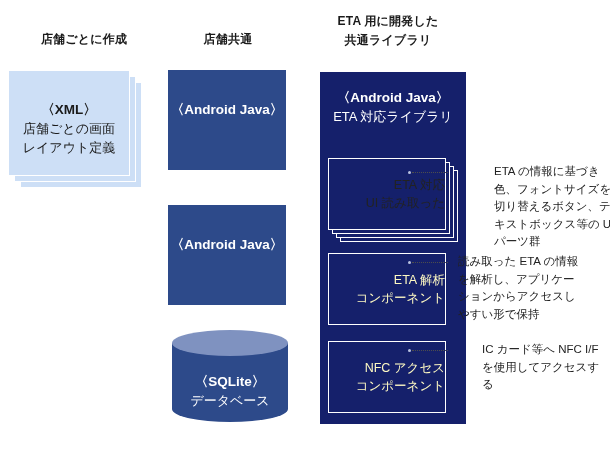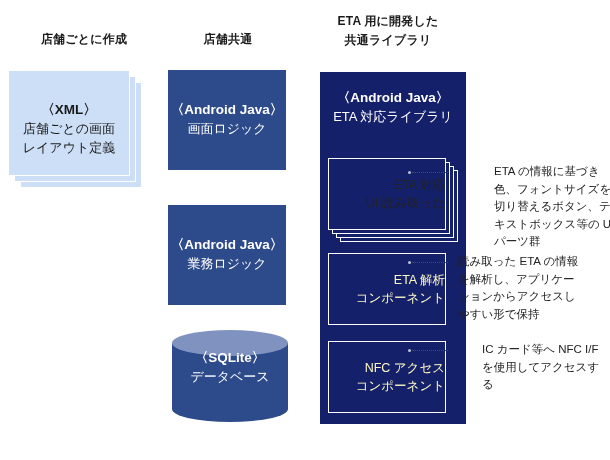--- a/index.html
+++ b/index.html
@@ -127,21 +127,21 @@
     left: 0;
     top: 0px;
     width: 116px;
     height: 26px;
     background: #7f92c0;
     border-radius: 50% / 50%;
   }
   #cyl-labels {
     position: absolute;
     left: 0;
-    top: 18px;
+    top: 42px;
     width: 116px;
     color: #ffffff;
   }
 
   
   #library-panel {
     position: absolute;
     left: 320px;
     top: 72px;
     width: 146px;
@@ -247,28 +247,27 @@
     <div id="xml-labels">
       <div class="box-text t-title" style="position:static;">〈XML〉</div>
       <div class="box-text t-sub" style="position:static;">店舗ごとの画面</div>
       <div class="box-text t-sub" style="position:static;">レイアウト定義</div>
     </div>
   </div>
 
   <div class="blue-box" id="box-ui-logic">
     <div class="labels">
       <div class="t-title" style="text-align:center;">〈Android Java〉</div>
-      <div class="t-sub" style="text-align:center;">画面ロジック</div>
     </div>
   </div>
 
   <div class="blue-box" id="box-biz-logic">
     <div class="labels">
       <div class="t-title" style="text-align:center;">〈Android Java〉</div>
-      <div class="t-sub" style="text-align:center;">業務ロジック</div>
+      <div class="t-sub" style="text-align:center;margin-top:48px;">業務ロジック</div>
     </div>
   </div>
 
   <div id="cyl-sqlite">
     <div id="cyl-bottom"></div>
     <div id="cyl-body"></div>
     <div id="cyl-top"></div>
     <div id="cyl-labels">
       <div class="t-title" style="text-align:center;">〈SQLite〉</div>
       <div class="t-sub" style="text-align:center;">データベース</div>

